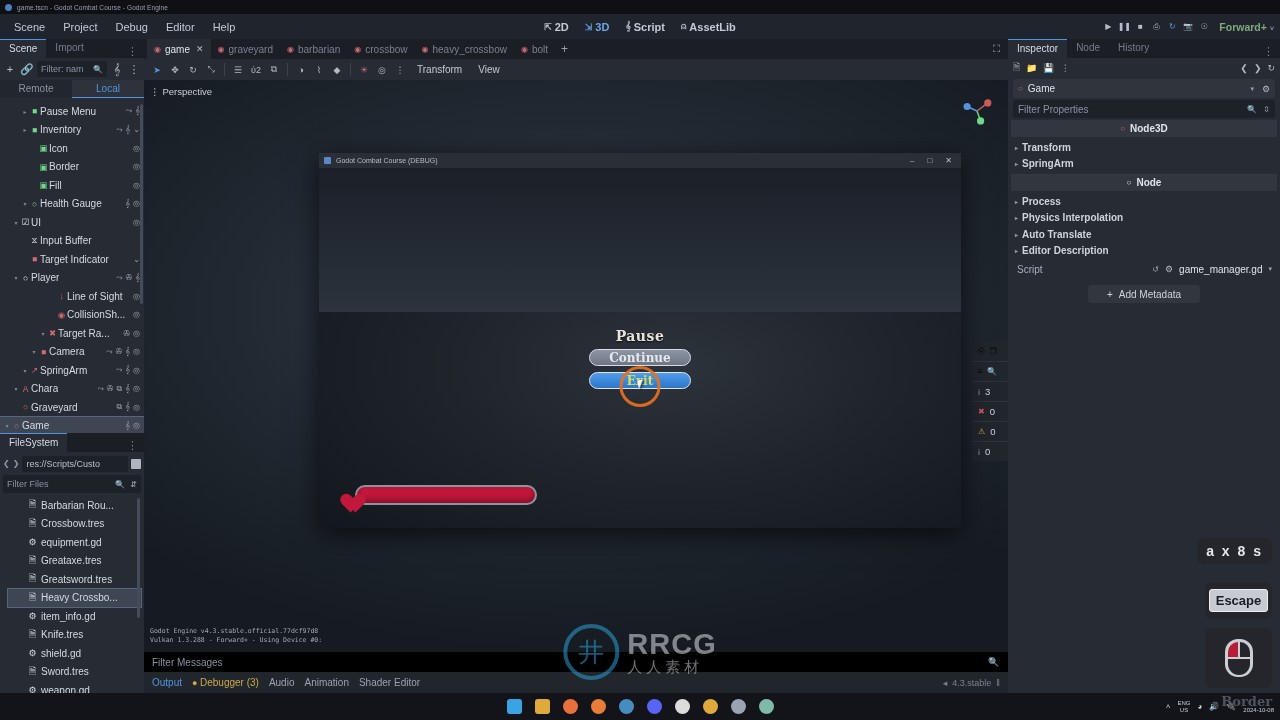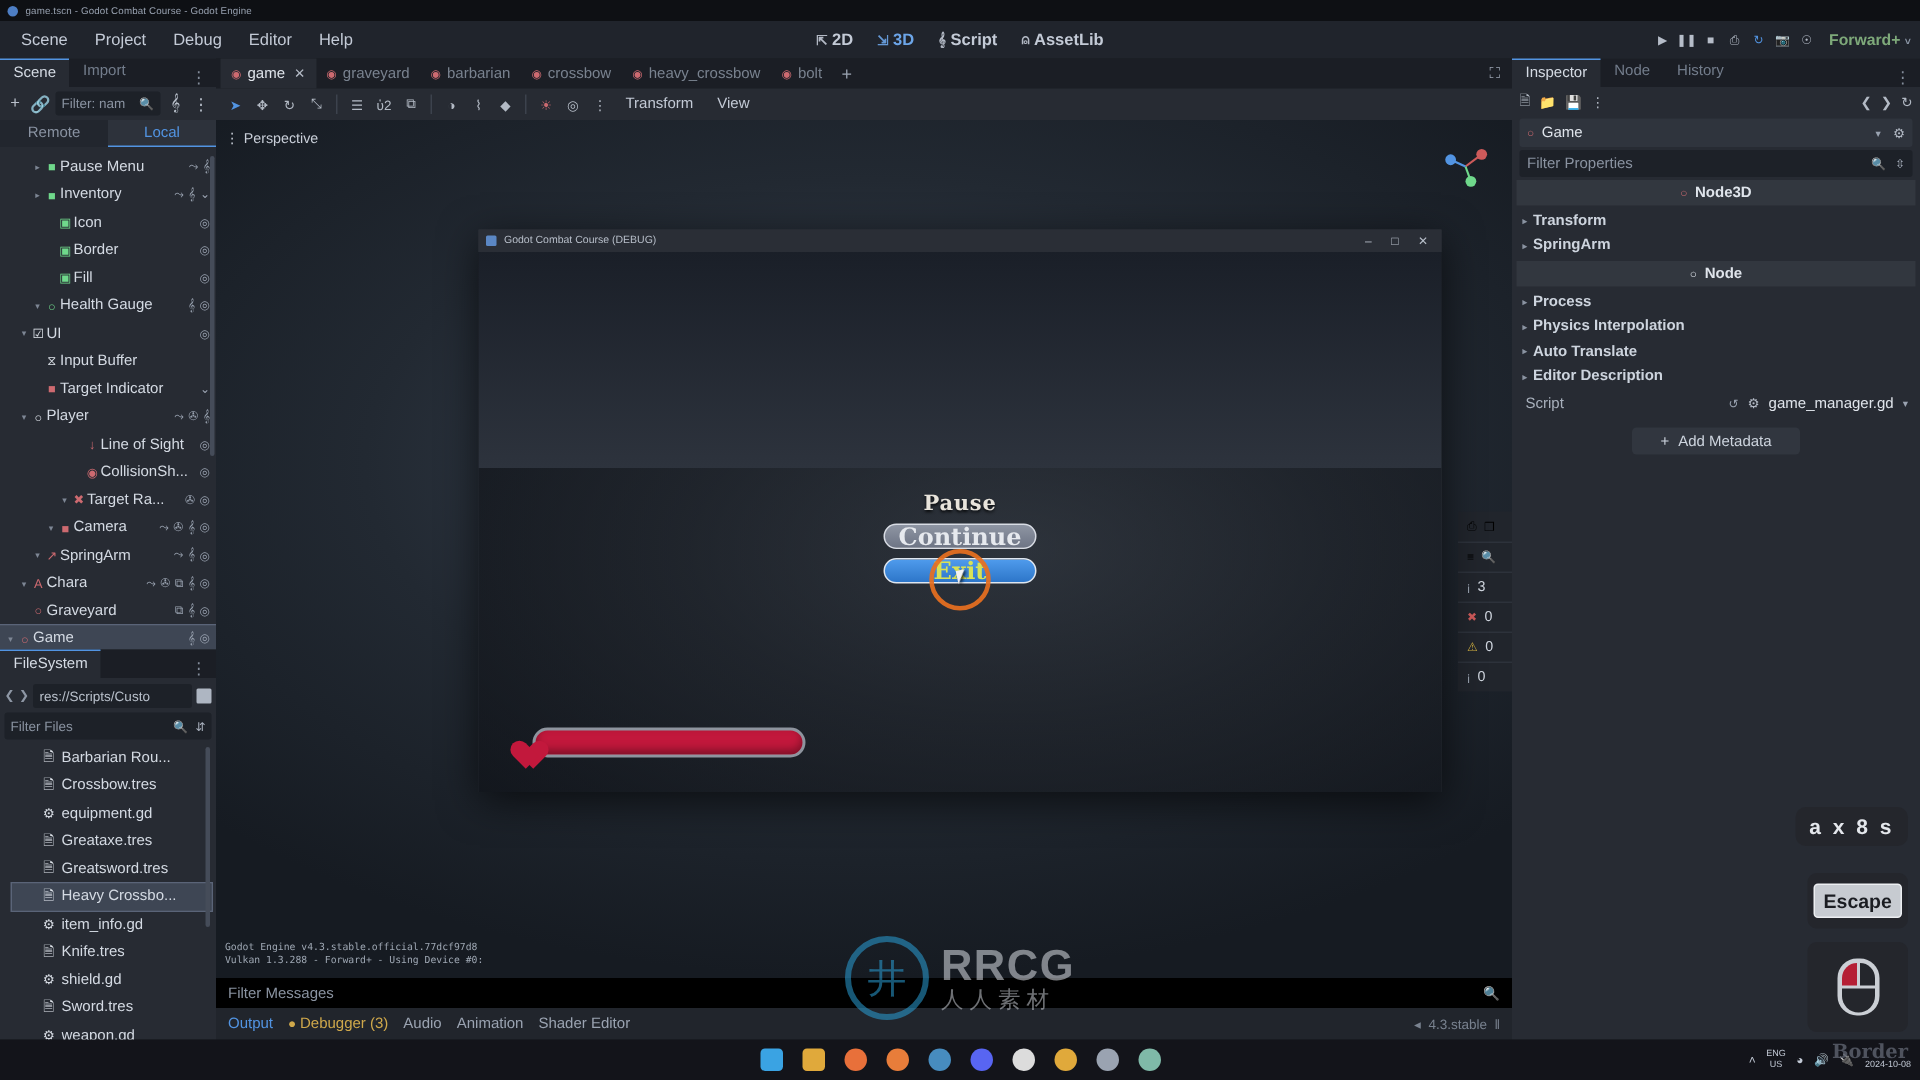--- a/index.html
+++ b/index.html
@@ -230,21 +230,21 @@
 
   
   .pause-menu { position:absolute; left:50%; top:160px; transform:translateX(-50%); width:130px; text-align:center;font-weight:bold; }
   .pause-title {
     font-family:"DejaVu Serif", serif; font-size:14px; color:#e8e4dc; letter-spacing:.5px;
     text-shadow:0 1px 2px rgba(0,0,0,.8); margin-bottom:5px;
   }
   .pbtn2 {
     width:102px; height:17px; margin:0 auto 6px auto; border-radius:9px;
     display:flex; align-items:center; justify-content:center;
-    font-family:"DejaVu Serif", serif; font-size:16px;
+    font-family:"DejaVu Serif", serif; font-size:12px;
   }
   .pbtn2.cont { background:linear-gradient(#8e95a3, #6e7585); border:1.5px solid #d8dce4; color:#e6e9ee; }
   .pbtn2.exit { background:linear-gradient(#4f9bec, #2d76c9); border:1.5px solid #dfe6ef; color:#d8e256; }
 
   .click-ring {
     position:absolute; left:50%; top:198px; transform:translateX(-50%);
     width:41px; height:41px; border-radius:50%; border:3px solid #e8701f; opacity:.92;
   }
   .cursor { position:absolute; left:50%; top:212px; margin-left:-2px; width:0; height:0;
             border-left:6px solid #f2f2f2; border-bottom:9px solid transparent;

